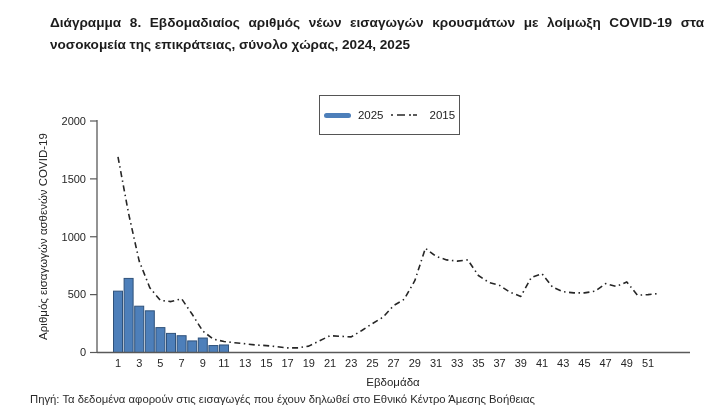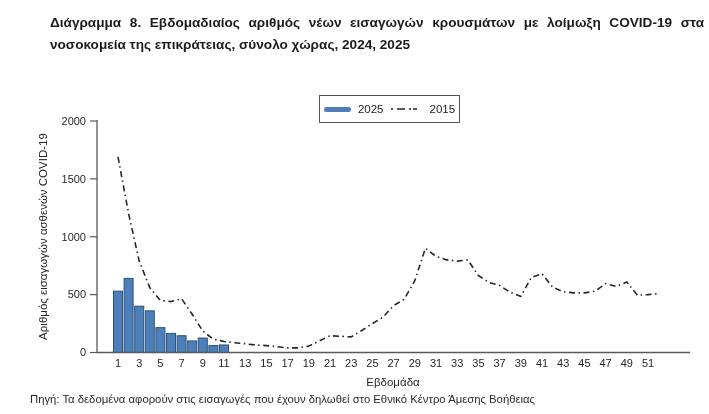--- a/index.html
+++ b/index.html
@@ -13,21 +13,21 @@
 
   .chart-title {
     position: absolute;
     left: 30px; top: 12px; width: 654px;
     font-size: 13.6px; font-weight: bold; line-height: 1.62;
     color: #1c1c1c; text-align: justify; margin-left: 20px;
   }
 
   .legend {
     position: absolute;
-    left: 319px; top: 95px; width: 141px; height: 28px;
+    left: 319px; top: 95px; width: 141px; height: 40px;
     border: 1px solid #555;
     background: #fff;
     display: flex; align-items: center; justify-content: center;
     gap: 7px;
     font-size: 11.5px; color: #1c1c1c;
   }
   .legend .swatch-bar {
     width: 27px; height: 5px; border-radius: 3px;
     background: #4d7fba;
   }

